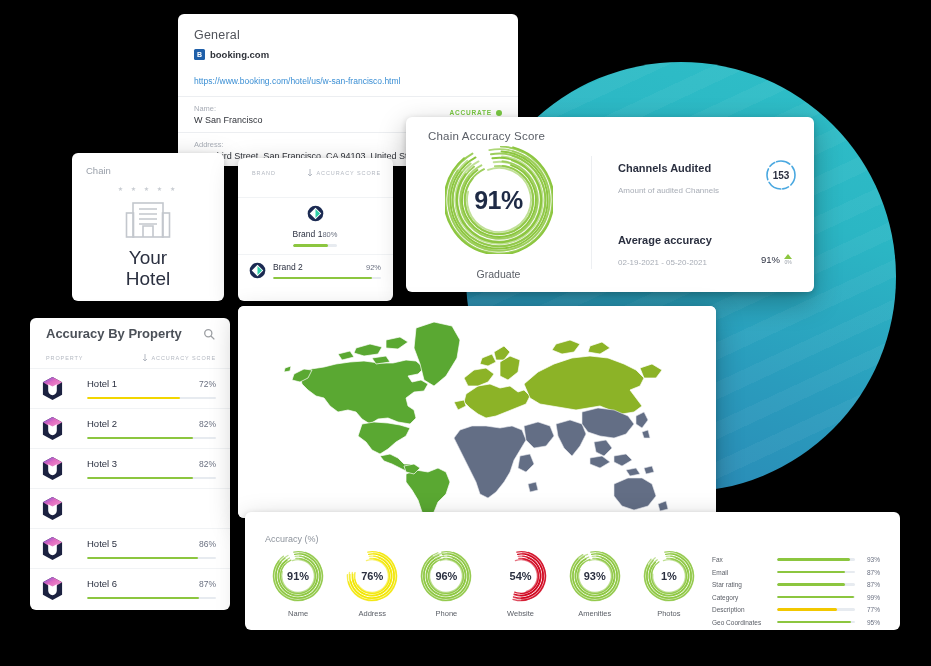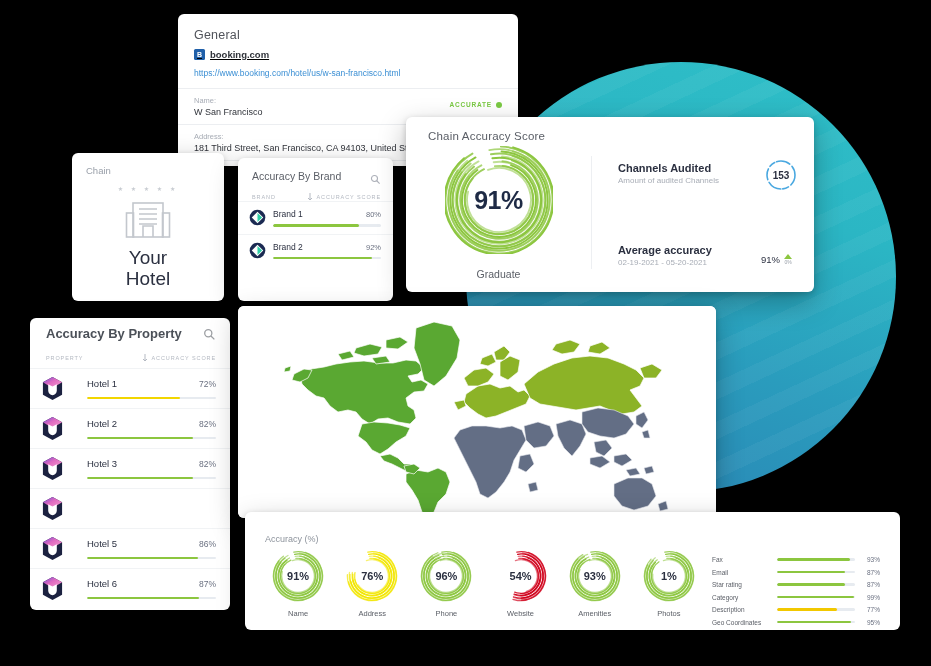--- a/index.html
+++ b/index.html
@@ -26,21 +26,21 @@
   .card{
     position:absolute; background:#ffffff; border-radius:6px;
     box-shadow: 0 10px 28px rgba(0,0,0,.28), 0 2px 6px rgba(0,0,0,.18);
     overflow:hidden;
   }
 
   
   #general-card{ left:178px; top:14px; width:340px; height:152px; }
   .gc-pad{ padding:14px 16px 0 16px; }
   .gc-title{ font-size:12.5px; color:#50535a; letter-spacing:.2px; margin-bottom:7px;}
-  .gc-src{ display:flex; align-items:center; gap:5px; margin-bottom:8px;text-decoration:underline;}
+  .gc-src{ display:flex; align-items:center; gap:5px; margin-bottom:16px;}
   .bk-ico{
     width:11px;height:11px;border-radius:1.5px;background:#1f5fa9;
     display:flex;align-items:center;justify-content:center;
     font-size:7px;color:#fff;font-weight:bold;flex:none;
   }
   .gc-srcname{ font-size:9.5px; font-weight:bold; color:#30333a; }
   .gc-url{ font-size:8.5px; color:#3b8fd4; margin-bottom:10px; word-break:break-all;}
   .gc-row{ border-top:1px solid #eceef1; padding:7px 16px 7px 16px; position:relative;}
   .gc-lbl{ font-size:7.5px; color:#a8adb6; margin-bottom:2px;}
   .gc-val{ font-size:9px; color:#30333a;}
@@ -60,21 +60,21 @@
 
   .scribble-ring{ position:relative; width:108px; height:108px; }
   .scribble-ring svg{ position:absolute; inset:0; }
   .ring-val{
     position:absolute; inset:0; display:flex; align-items:center; justify-content:center;
     font-size:25px; font-weight:bold; color:#1e2a45; letter-spacing:-.5px;
   }
   .cs-grade{ font-size:10.5px; color:#5a5e66; margin-top:14px;}
 
   .cs-metric-title{ font-size:11px; font-weight:bold; color:#2b3040;}
-  .cs-metric-sub{ font-size:8px; color:#a8adb6; margin-top:2px;}
+  .cs-metric-sub{ font-size:8px; color:#a8adb6; margin-top:12px;}
   .cs-badge-153{
     position:absolute; right:16px; top:2px; width:34px;height:34px;
     display:flex;align-items:center;justify-content:center;
     font-size:10px; font-weight:bold; color:#2b3040;
   }
   .cs-badge-153 svg{position:absolute;inset:0;}
   .cs-metric2{ position:absolute; left:26px; bottom:2px; right:22px;}
   .cs-avg-right{ position:absolute; right:0; bottom:2px; display:flex; align-items:center; gap:4px;}
   .cs-avg-val{ font-size:9.5px; color:#2b3040;}
   .cs-arrow{ display:flex; flex-direction:column; align-items:center;}
@@ -91,21 +91,21 @@
   
   #brand-card{ left:238px; top:158px; width:155px; height:143px; }
   .pnl-head{ display:flex; align-items:center; justify-content:space-between; padding:12px 12px 0 14px;}
   .pnl-title{ font-size:10.5px; color:#5a5e66;}
   .pnl-title.big{ font-size:13px; color:#4b5058;}
   .srch{ width:11px;height:11px;opacity:.55;}
   .col-head{ display:flex; align-items:center; padding:0 12px 0 14px; margin-top:11px;}
   .col-head .c1{ font-size:5.5px; letter-spacing:.9px; color:#b4b9c2; flex:1;}
   .col-head .c2{ font-size:5.5px; letter-spacing:.9px; color:#b4b9c2; display:flex; gap:4px; align-items:center;}
   .brow{ display:flex; align-items:center; gap:7px; padding:7px 12px 7px 11px; border-top:1px solid #f1f3f5; }
-  .brow:first-of-type{ margin-top:0; }
+  .brow:first-of-type{ margin-top:20px;flex-direction:column; }
   .b-main{ flex:1; }
   .b-line{ display:flex; align-items:baseline; justify-content:space-between; }
   .b-name{ font-size:8.5px; color:#2b3040; }
   .b-pct{ font-size:7.5px; color:#6a7080; }
   .b-track{ height:2.5px; background:#e7ebf0; border-radius:2px; margin-top:5px; overflow:hidden;}
   .b-fill{ height:100%; border-radius:2px; background:#8cc63f;}
 
   
   #prop-card{ left:30px; top:318px; width:200px; height:292px; }
   .prow{ display:flex; align-items:center; gap:23px; padding:7px 14px 7px 11px; border-top:1px solid #f1f3f5;}
@@ -187,31 +187,20 @@
         </svg>
       </span>
       <div class="ch-name">
         <div>Your</div>
         <div>Hotel</div>
       </div>
     </div>
   </div>
 
   <div class="card" id="brand-card">
-    <div class="pnl-head">
-      <span class="pnl-title">Accuracy By Brand</span>
-      <span class="srch">
-        <svg viewBox="0 0 16 16" width="11" height="11">
-            <g fill="none" stroke="#6a7080" stroke-width="1.6">
-          <circle cx="6.5" cy="6.5" r="4.4"></circle>
-              <path d="M9.8 9.8L14 14"></path>
-            </g>
-          </svg>
-      </span>
-    </div>
     <div class="col-head">
       <span class="c1">BRAND</span>
       <span class="c2">
         <svg width="6" height="8" viewBox="0 0 6 8">
             <g stroke="#b4b9c2" stroke-width="1" fill="none">
               <path d="M3 0v7M1 5l2 2 2-2"></path>
             </g>
           </svg>
         <span>ACCURACY SCORE</span>
       </span>

